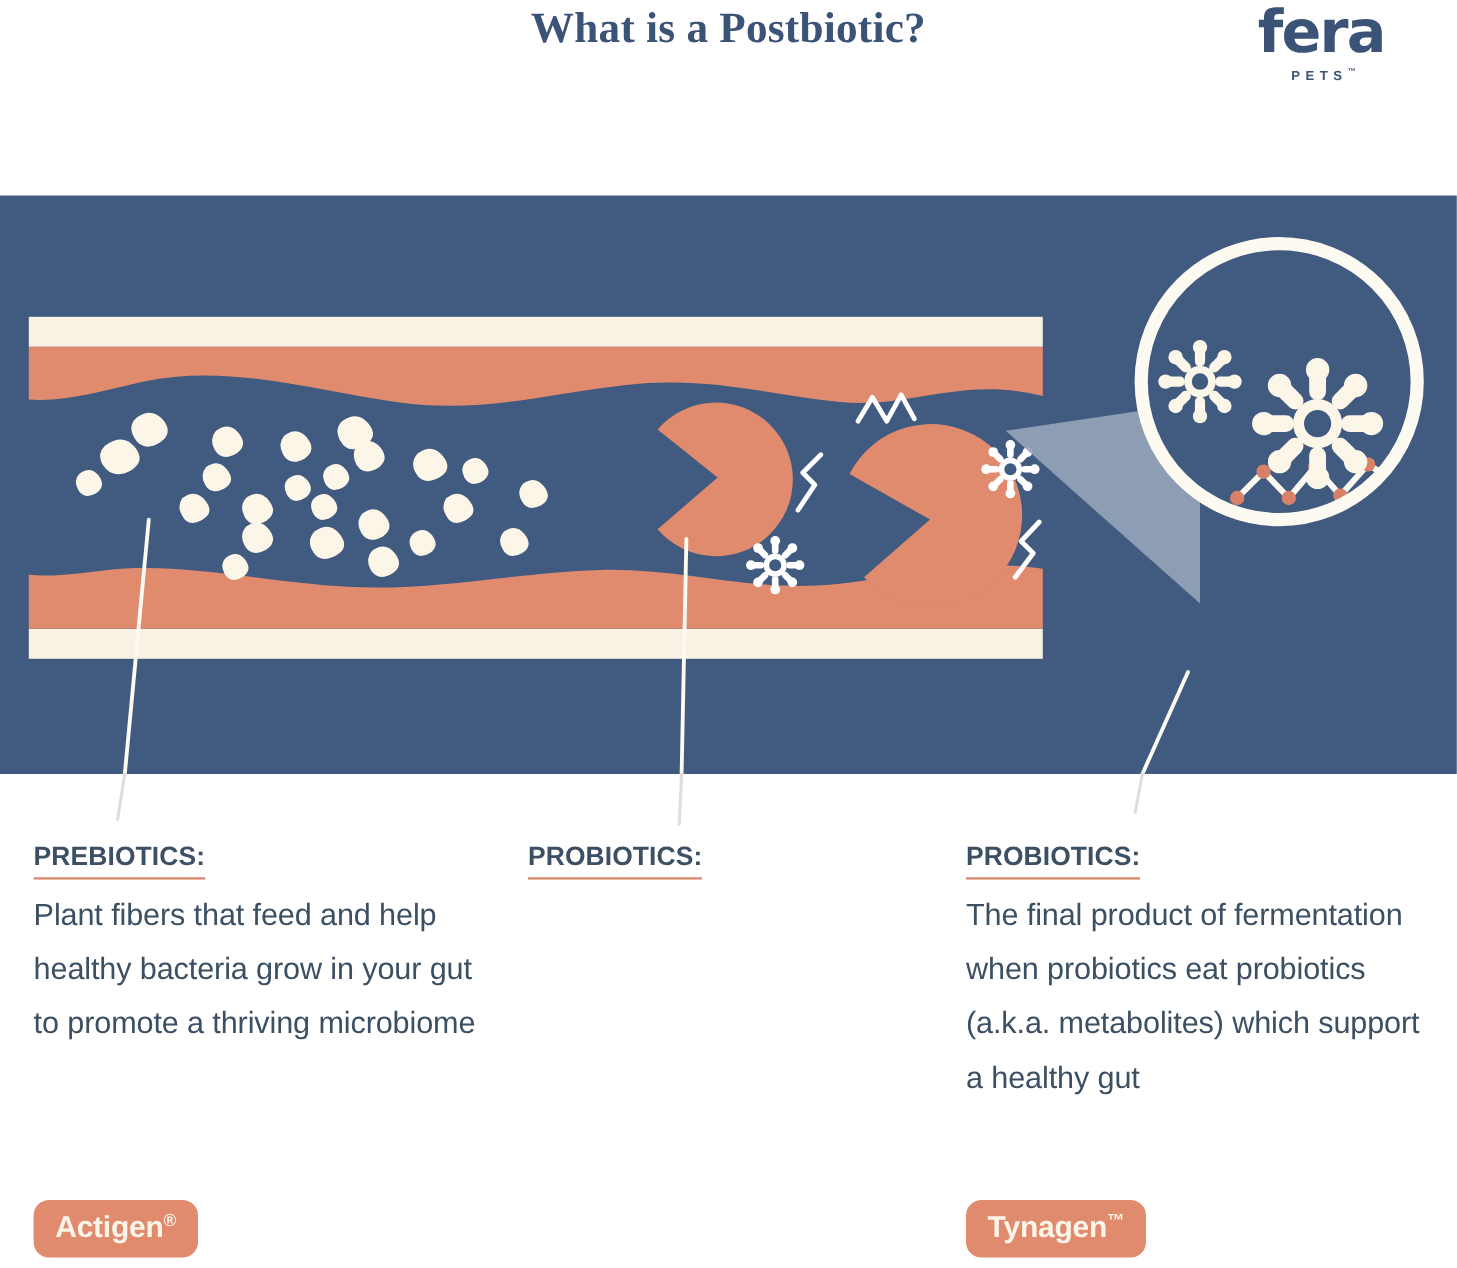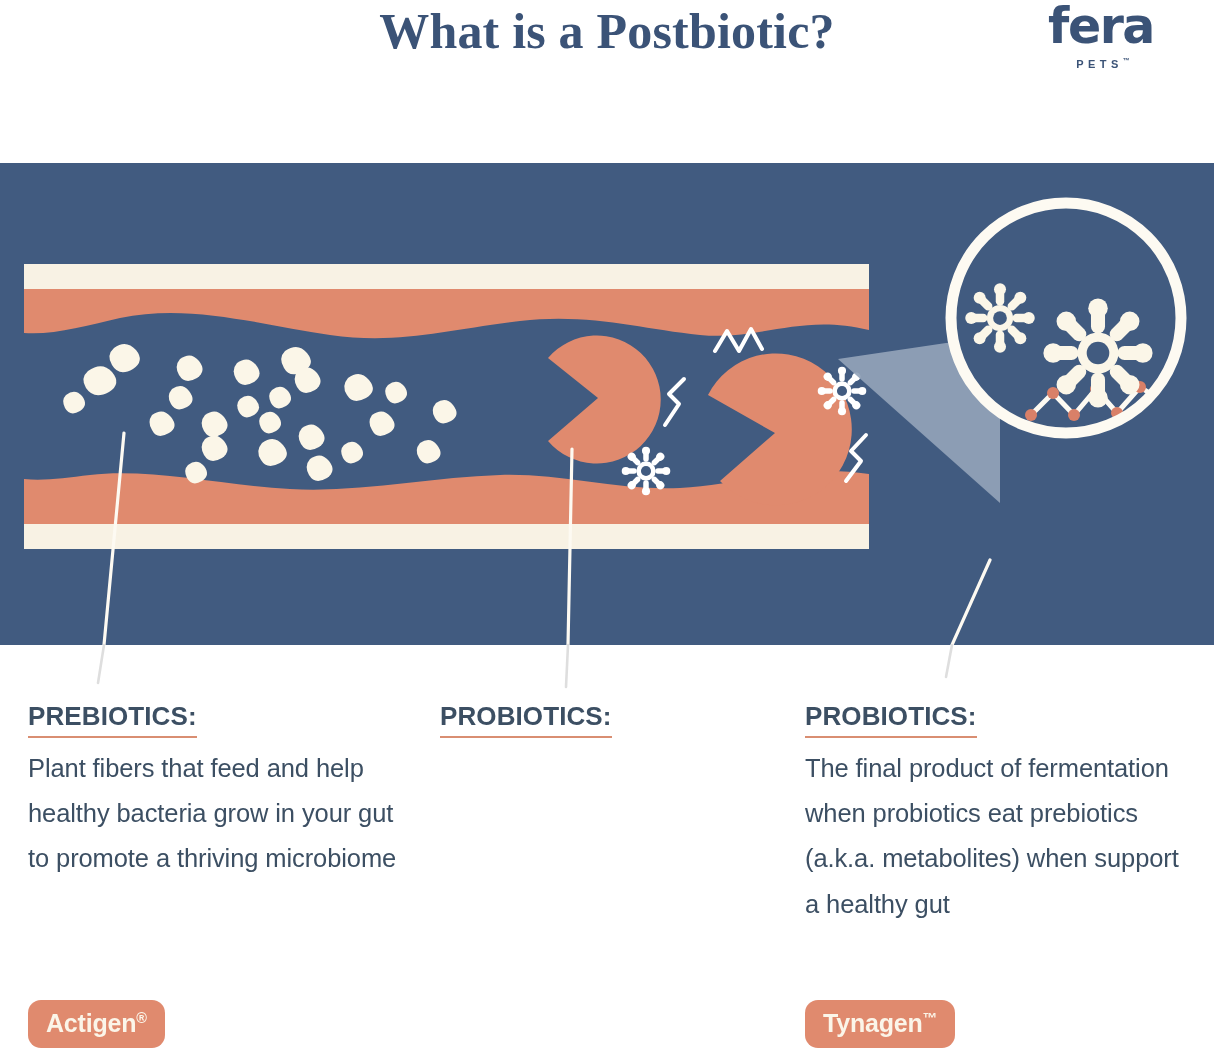--- a/index.html
+++ b/index.html
@@ -22,21 +22,21 @@
     height: 150px;
   }
   .page-title {
     position: absolute;
     top: 2px;
     left: 0;
     width: 1214px;
     text-align: center;
     font-family: "Liberation Serif", "DejaVu Serif", serif;
     font-weight: 700;
-    font-size: 50px;
+    font-size: 36px;
     letter-spacing: 0.2px;
     color: #3b5377;
     white-space: nowrap;
   }
   .logo {
     position: absolute;
     top: 2px;
     right: 40px;
     width: 146px;
     text-align: center;
@@ -99,21 +99,21 @@
     position: absolute;
     top: 0;
   }
   .col-0 { left: 28px;  width: 390px; }
   .col-1 { left: 440px; width: 350px; }
   .col-2 { left: 805px; width: 380px; }
 
   .col-heading {
     font-family: "Liberation Sans", sans-serif;
     font-weight: 700;
-    font-size: 26px;
+    font-size: 22px;
     color: #3c4f63;
     letter-spacing: 0.1px;
     display: inline-block;
     padding-bottom: 3px;
     border-bottom: 2px solid #d98e72;
     margin: 0 0 8px 0;
     line-height: 1.25;
   }
   .col-body {
     font-family: Liberation Sans, sans-serif;
@@ -440,19 +440,19 @@
       <span class="pill"><span>Actigen</span><sup>®</sup></span>
     </div>
   </div>
 
   <div class="col col-1">
     <div class="col-heading">PROBIOTICS:</div>
   </div>
 
   <div class="col col-2">
     <div class="col-heading">PROBIOTICS:</div>
-    <p class="col-body">The final product of fermentation when probiotics eat prebiotics (a.k.a. metabolites) when support a healthy gut</p>
+    <p class="col-body">The final product of fermentation when probiotics eat probiotics (a.k.a. metabolites) which support a healthy gut</p>
     <div class="pill-slot">
       <span class="pill"><span>Tynagen</span><sup>™</sup></span>
     </div>
   </div>
 
 </div>
 
 </body></html>

